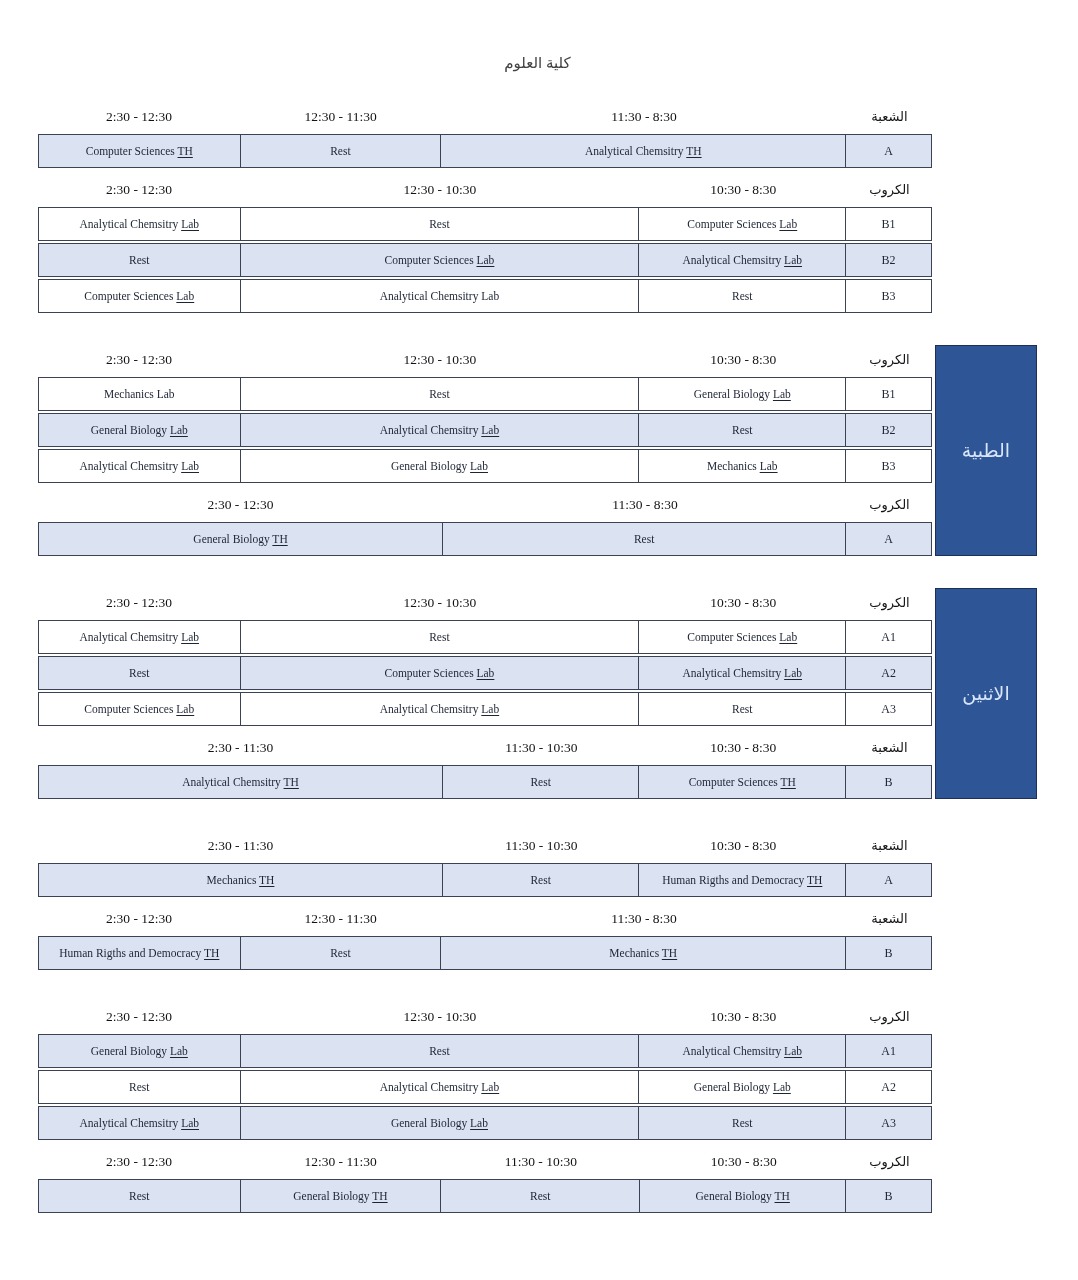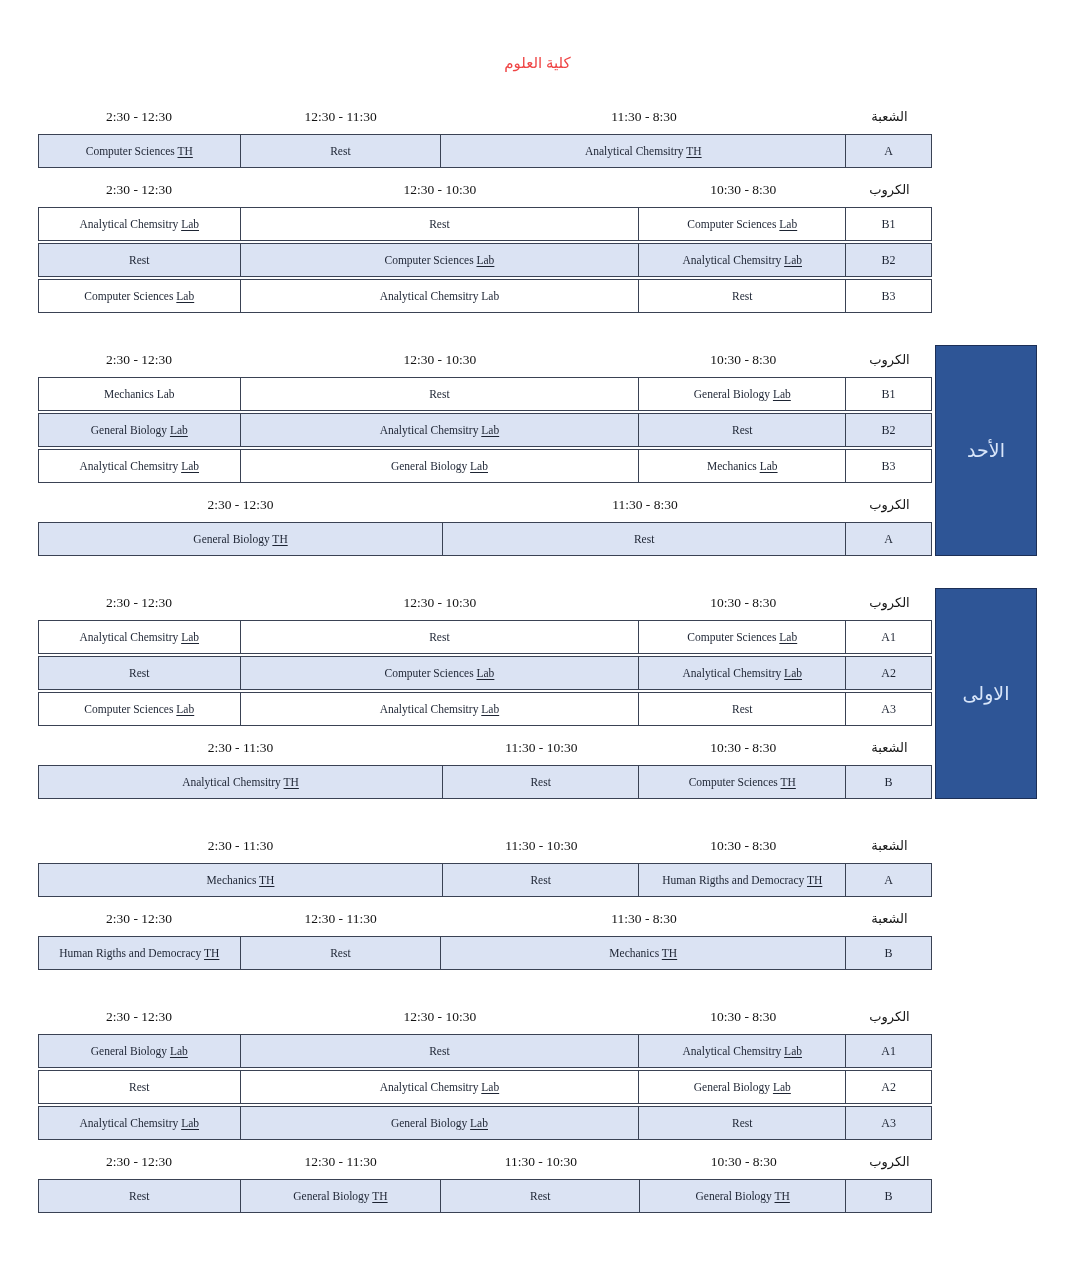--- a/index.html
+++ b/index.html
@@ -12,21 +12,21 @@
     position: relative;
   }
   :root {
     --day-bg: #2e5596;
     --row-shaded: #dbe3f3;
     --border: #3a4254;
     --day-text: #d9e6fa;
   }
   .page { padding: 54px 41px 0 38px; }
   .titles { text-align: center; margin-bottom: 30px; }
-  .title-1 { font-size: 15px; color: #ef4444; }
+  .title-1 { font-size: 15px; color: #404040; }
   .title-2 { font-size: 15px; color: #111; margin-top: 7px; }
 
   .schedule {}
   .day-block { display: flex; align-items: stretch; margin-bottom: 32px; }
   .day-content { width: 894px; }
   .day-label {
     width: 102px; margin-left: 3px;
     background: var(--day-bg);
     border: 1px solid #1c2f56;
     display: flex; align-items: center; justify-content: center;
@@ -190,21 +190,21 @@
                 <span>General Biology <u>TH</u></span>
               </div>
               <div class="scell" style="width: 45.2%;">
                 <span>Rest</span>
               </div>
               <div class="scell tag" style="width: 9.5%;">A</div>
             </div>
           </div>
         </div>
         <div class="day-label">
-          <span>الأحد</span>
+          <span>الطبية</span>
         </div>
       </div>
       <div class="day-block">
         <div class="day-content">
           <div class="subtable">
             <div class="time-header">
               <div class="hcell" style="width: 22.6%;">2:30 - 12:30</div>
               <div class="hcell" style="width: 44.7%;">12:30 - 10:30</div>
               <div class="hcell" style="width: 23.2%;">10:30 - 8:30</div>
               <div class="hcell arabic" style="width: 9.5%;">الكروب</div>
@@ -261,21 +261,21 @@
                 <span>Rest</span>
               </div>
               <div class="scell" style="width: 23.2%;">
                 <span>Computer Sciences <u>TH</u></span>
               </div>
               <div class="scell tag" style="width: 9.5%;">B</div>
             </div>
           </div>
         </div>
         <div class="day-label">
-          <span>الاولى</span>
+          <span>الاثنين</span>
         </div>
       </div>
       <div class="day-block">
         <div class="day-content">
           <div class="subtable">
             <div class="time-header">
               <div class="hcell" style="width: 45.3%;">2:30 - 11:30</div>
               <div class="hcell" style="width: 22%;">11:30 - 10:30</div>
               <div class="hcell" style="width: 23.2%;">10:30 - 8:30</div>
               <div class="hcell arabic" style="width: 9.5%;">الشعبة</div>

